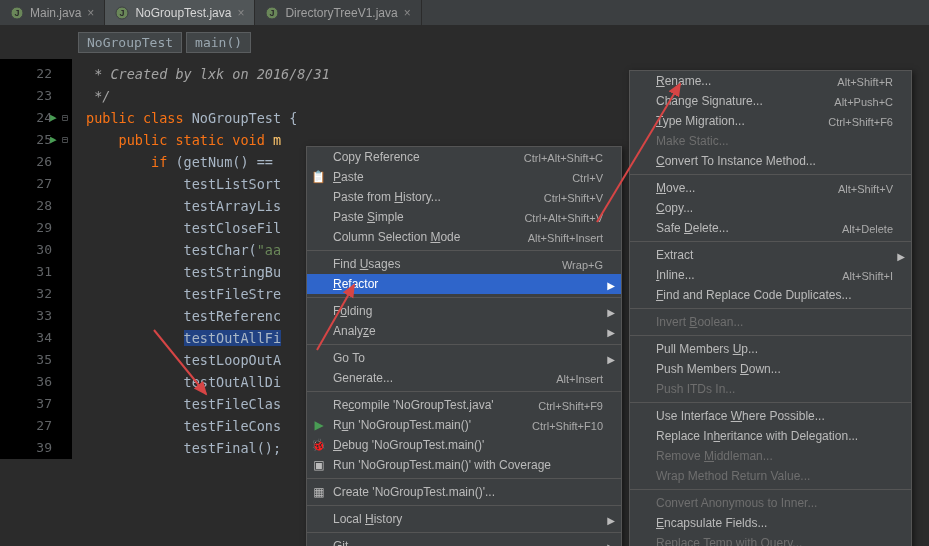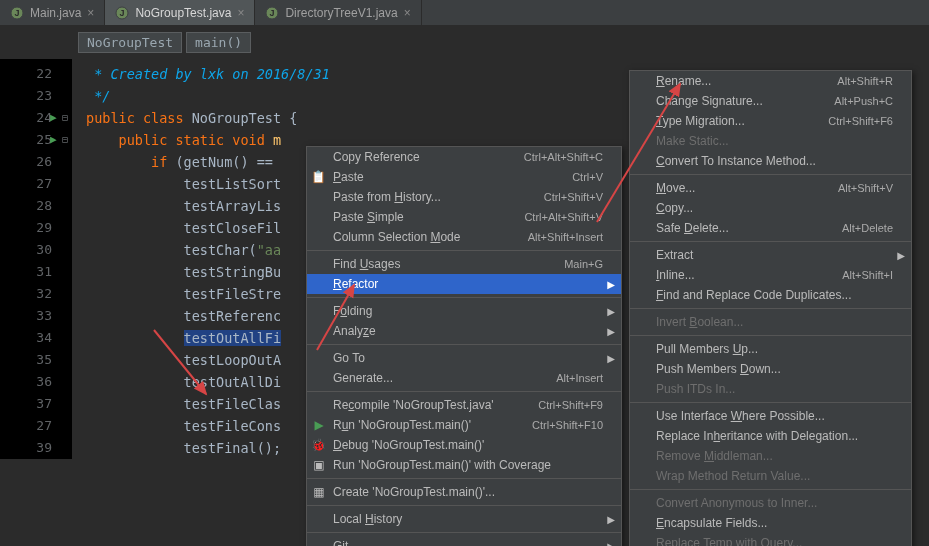--- a/index.html
+++ b/index.html
@@ -83,39 +83,39 @@
   }
   .code {
     padding-top: 4px;
     padding-left: 14px;
     font-family: Consolas, monospace;
     font-size: 13.5px;
     line-height: 22px;
     white-space: pre;
     position: relative;
   }
-  .cmt { color: #0ea5e9; font-style: italic; }
+  .cmt { color: #a3a3a3; font-style: italic; }
   .kw  { color: #f97316; }
   .cls { color: #a9b7c6; }
   .mth { color: #ffc66d; }
   .str { color: #6a8759; }
   .pln { color: #a9b7c6; }
   .hl  { background: #214283; }
 
   .menu {
     position: absolute;
     background: #3c3f41;
     border: 1px solid #555;
     box-shadow: 2px 2px 6px rgba(0,0,0,0.5);
     font-size: 12px;
     color: #bbbbbb;
   }
   .menu-item {
     display: flex;
-    align-items: center;
+    align-items: flex-end;
     padding: 3px 18px 3px 26px;
     position: relative;
     white-space: nowrap;
     cursor: pointer;
   }
   .menu-item.highlighted {
     background: #2f65ca;
     color: #ffffff;
   }
   .menu-item.disabled { color: #6e6e6e; }
@@ -214,21 +214,21 @@
       <span class="label">Paste <span class="mnem">S</span>imple</span>
       <span class="shortcut">Ctrl+Alt+Shift+V</span>
     </div>
     <div class="menu-item">
       <span class="label">Column Selection <span class="mnem">M</span>ode</span>
       <span class="shortcut">Alt+Shift+Insert</span>
     </div>
     <div class="menu-sep"></div>
     <div class="menu-item">
       <span class="label">Find <span class="mnem">U</span>sages</span>
-      <span class="shortcut">Main+G</span>
+      <span class="shortcut">Wrap+G</span>
     </div>
     <div class="menu-item highlighted">
       <span class="label"><span class="mnem">R</span>efactor</span>
       <span class="arrow">▶</span>
     </div>
     <div class="menu-sep"></div>
     <div class="menu-item">
       <span class="label">F<span class="mnem">o</span>lding</span>
       <span class="arrow">▶</span>
     </div>

